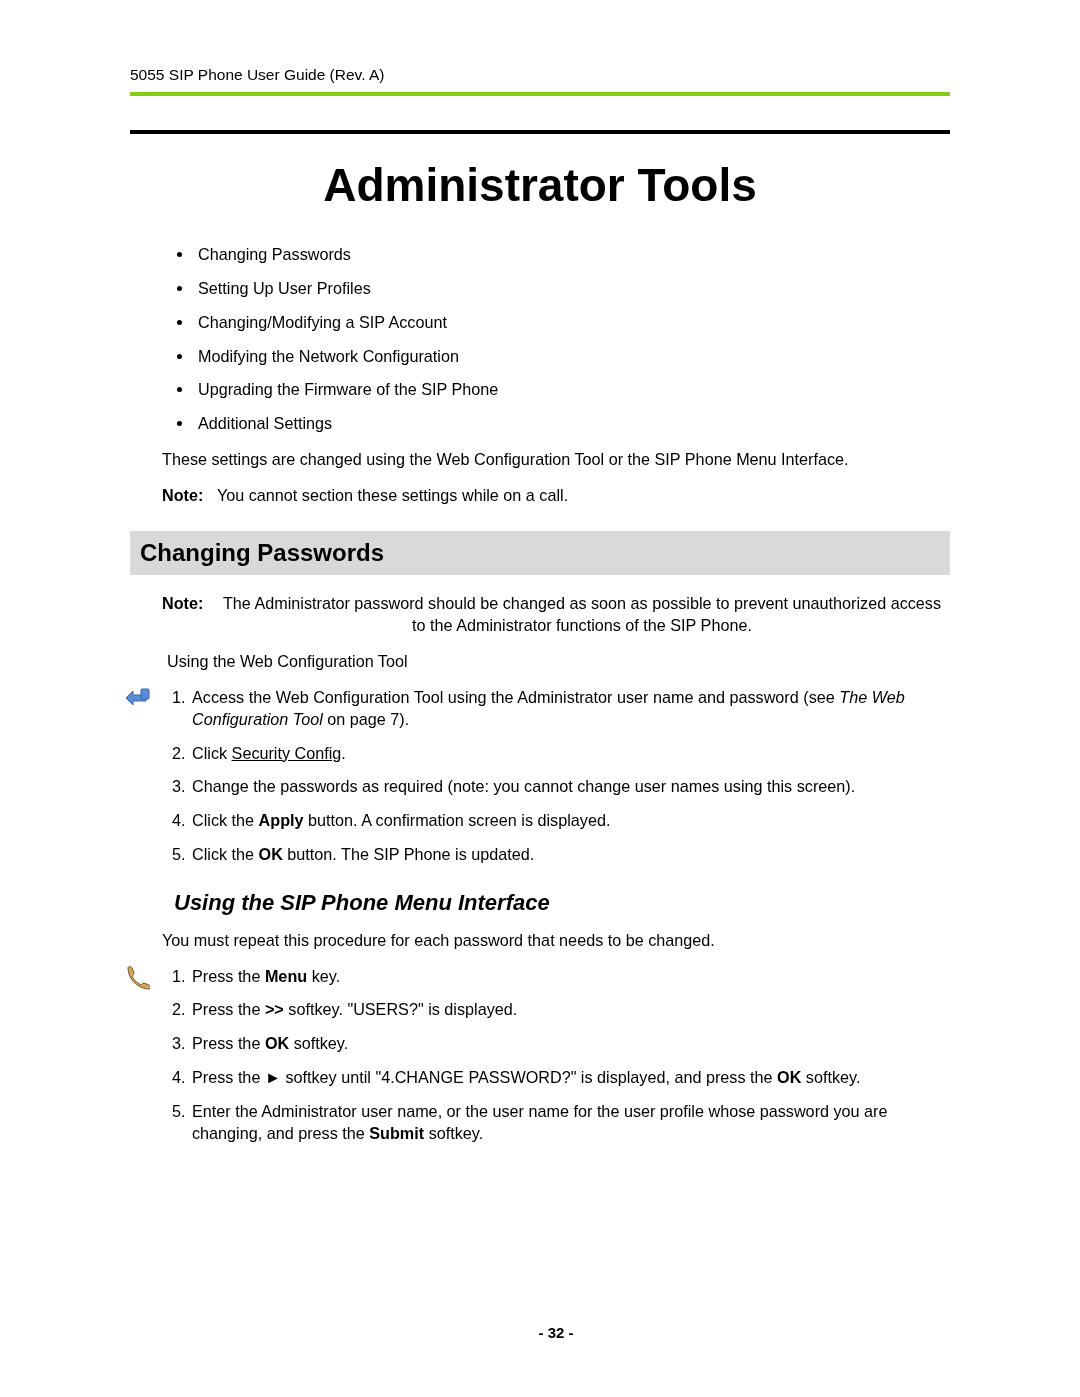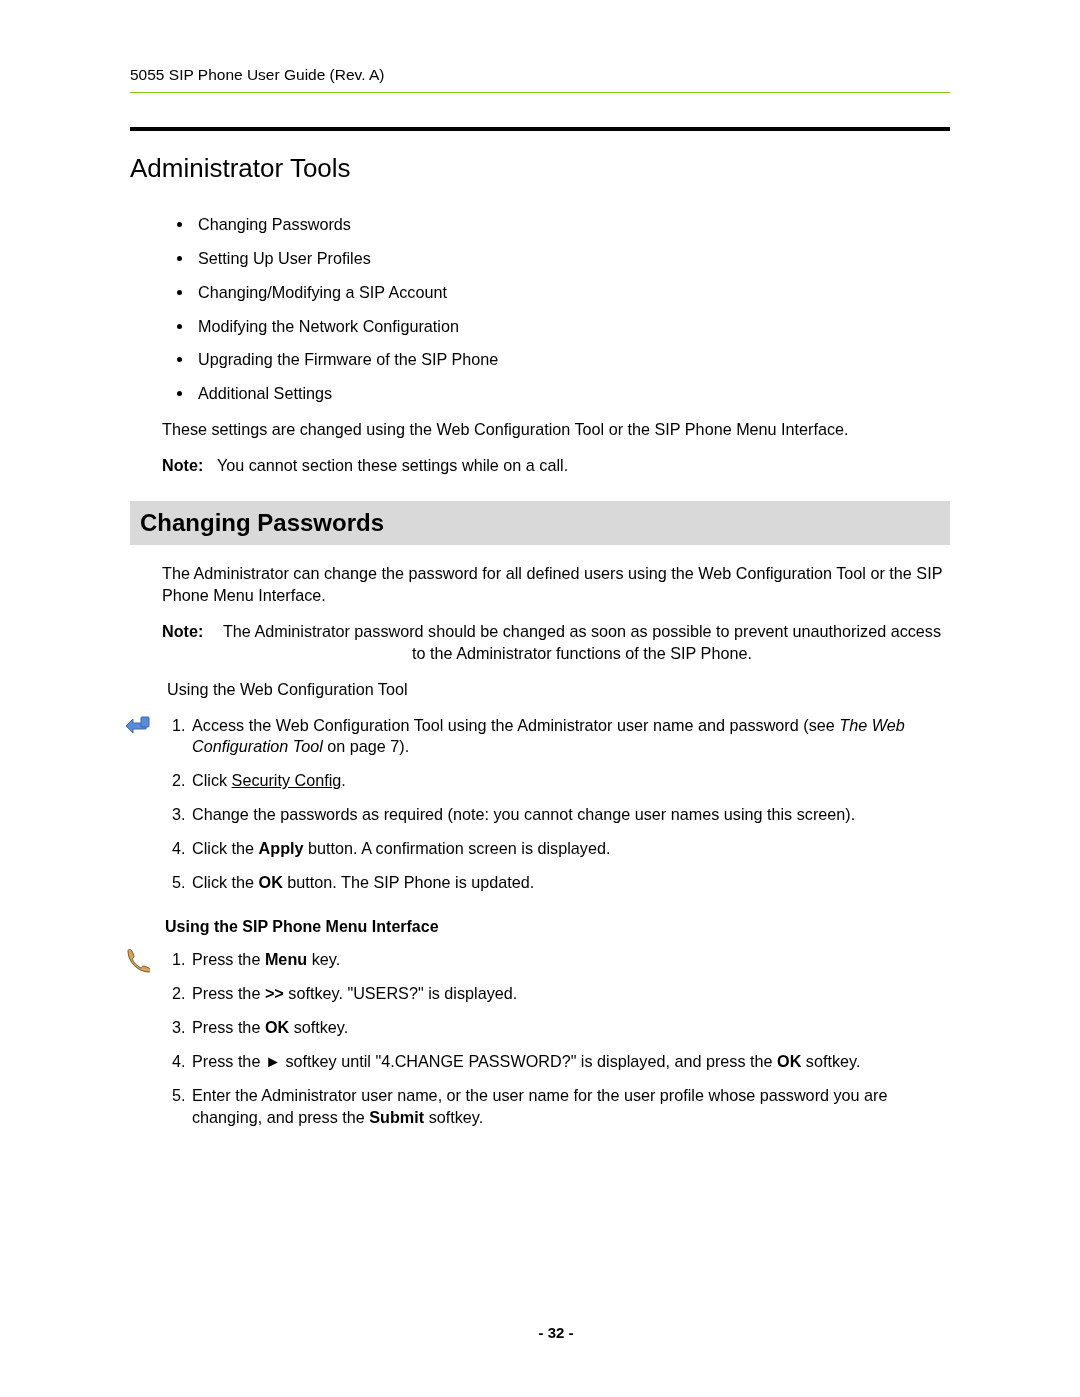--- a/index.html
+++ b/index.html
@@ -14,30 +14,30 @@
   .page {
     width: 1080px;
     min-height: 1397px;
     box-sizing: border-box;
     padding: 65px 130px 50px 130px;
     position: relative;
   }
   .running-head {
     font-size: 15.5px;
     padding-bottom: 6px;
-    border-bottom: 1px solid #84cc16;
+    border-bottom: 4px solid #84cc16;
   }
   .thick-rule {
     border-top: 4px solid #000;
     margin-top: 34px;
   }
   .chapter-title {
-    font-size: 26px;
-    font-weight: normal;
-    text-align: left;
+    font-size: 46px;
+    font-weight: bold;
+    text-align: center;
     margin: 20px 0 28px 0;
   }
   .body-block {
     margin-left: 32px;
     margin-right: 0px;
   }
   .para {
     margin: 0 0 14px 0;
   }
   ul.topics {
@@ -73,22 +73,23 @@
   .note-indent .txt {
     flex: 1;
     text-align: center;
   }
   .subhead {
     font-weight: normal;
     margin: 6px 0 14px 5px;
   }
   .subhead-lg {
     font-weight: bold;
-    font-size: 16px;
-    margin: 22px 0 12px 3px;
+    font-size: 22px;
+    margin: 22px 0 12px 12px;
+    font-style: italic;
   }
   .proc-wrap {
     position: relative;
   }
   .proc-icon {
     position: absolute;
     left: -38px;
     top: -2px;
     width: 26px;
     height: 26px;
@@ -142,21 +143,20 @@
 
     <p class="note-row">
       <span class="lbl">Note:</span>
       <span>&nbsp;&nbsp;</span><span>You cannot section these settings while on a call.</span>
     </p>
   </div>
 
   <div class="section-bar">Changing Passwords</div>
 
   <div class="body-block">
-    <p class="para">The Administrator can change the password for all defined users using the Web Configuration Tool or the SIP Phone Menu Interface.</p>
 
     <div class="note-indent">
       <div class="lbl">Note:</div>
       <div class="txt">The Administrator password should be changed as soon as possible to prevent unauthorized access to the Administrator functions of the SIP Phone.</div>
     </div>
 
     <div class="subhead">Using the Web Configuration Tool</div>
 
     <div class="proc-wrap">
       <span class="proc-icon">
@@ -176,20 +176,21 @@
         <li>
           <span>Click the </span><span class="b">Apply</span><span> button. A confirmation screen is displayed.</span>
         </li>
         <li>
           <span>Click the </span><span class="b">OK</span><span> button. The SIP Phone is updated.</span>
         </li>
       </ol>
     </div>
 
     <div class="subhead-lg">Using the SIP Phone Menu Interface</div>
+    <p class="para">You must repeat this procedure for each password that needs to be changed.</p>
 
     <div class="proc-wrap">
       <span class="proc-icon">
         <svg viewBox="0 0 26 26" width="26" height="26">
           <path class="ic-phone" d="M4 4 C4 2 7 2 8 4 L10 9 C10 11 8 12 8 12 C10 16 13 19 17 21 C17 21 18 19 20 19 L25 21 C27 22 27 25 25 25 C14 25 4 15 4 4 Z"></path>
         </svg>
       </span>
       <ol class="steps">
         <li>
           <span>Press the </span><span class="b">Menu</span><span> key.</span>

